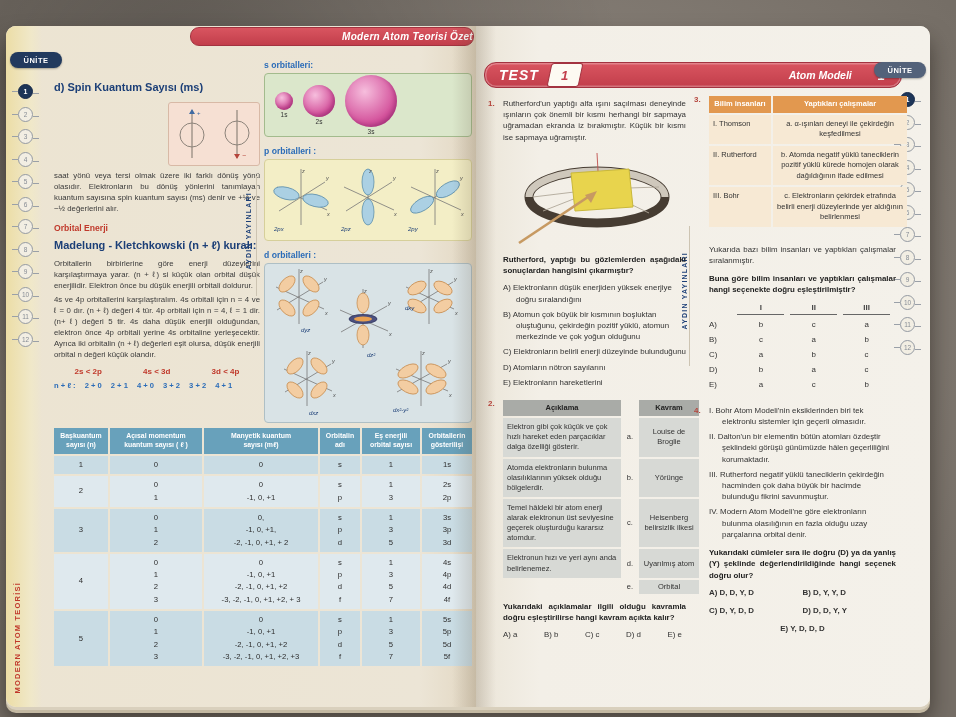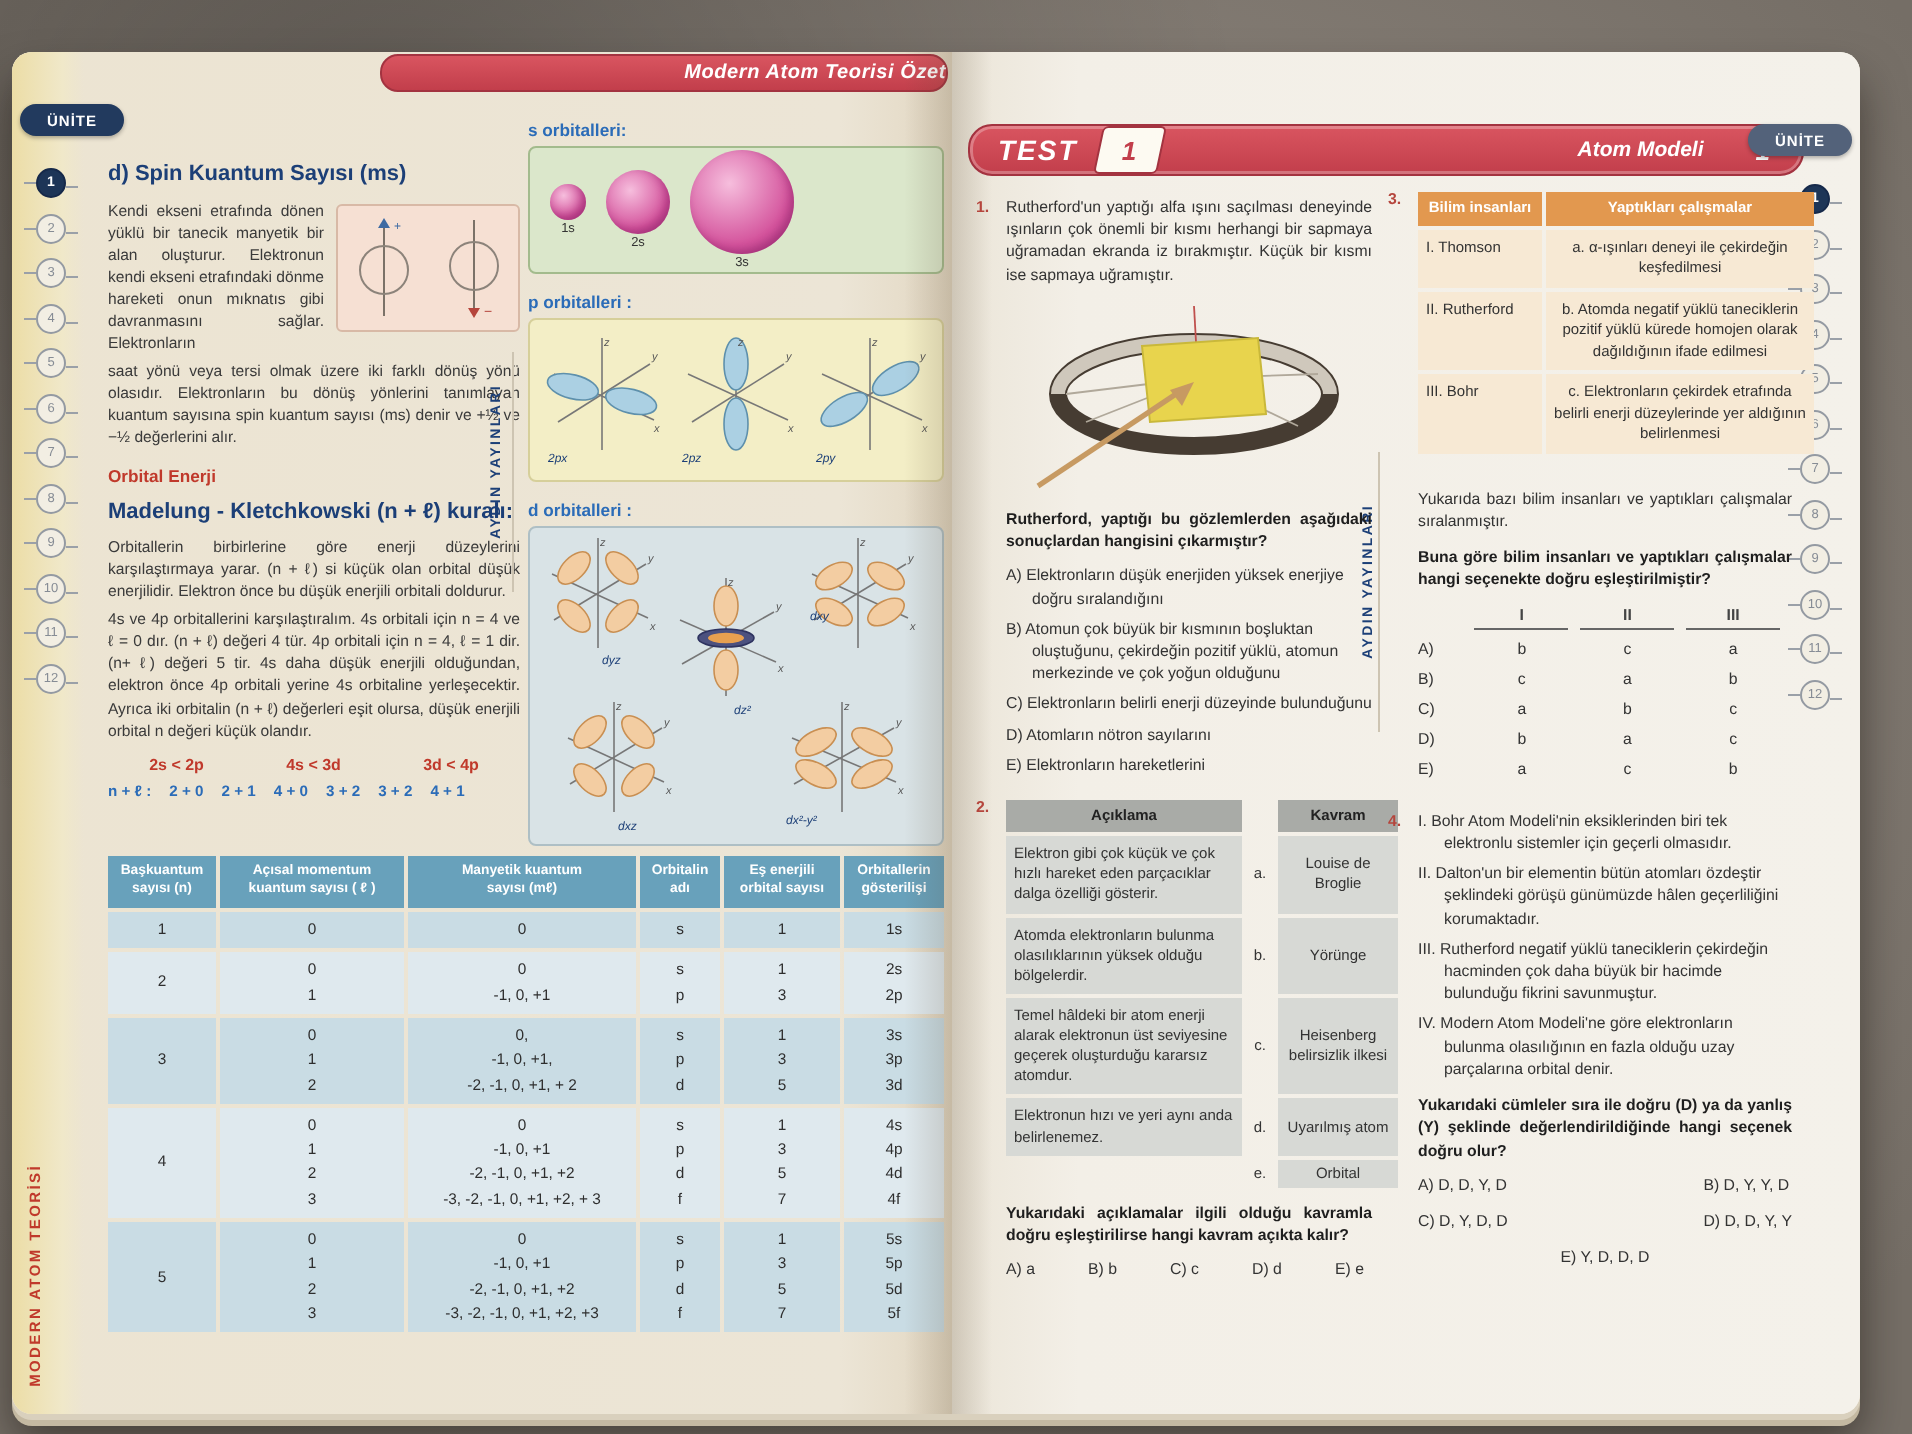--- a/index.html
+++ b/index.html
@@ -138,21 +138,21 @@
 
   
   .mt{margin-top:7px;font-size:7.9px;}
   .mt .hrow{display:flex;margin-bottom:4px;}
   .mt .hrow span{width:50px;text-align:center;border-bottom:1px solid #666;font-weight:bold;color:#444;margin-right:6px;}
   .mt .hrow .lbl{width:24px;border:none;}
   .mt .row{display:flex;margin-bottom:4px;}
   .mt .row span{width:50px;text-align:center;margin-right:6px;color:#333;}
   .mt .row .lbl{width:24px;text-align:left;}
 
-  .g2{display:grid;grid-template-columns:1fr;row-gap:7px;margin-top:6px;}
+  .g2{display:grid;grid-template-columns:1fr 1fr;row-gap:7px;margin-top:6px;font-weight:bold;}
   .g2 div{text-align:left;}
   .g2 .center{grid-column:1/3;text-align:center;}
 
   .divline{position:absolute;width:1px;background:#cdc4b2;}
   svg text{font-family:"Liberation Sans", sans-serif;}
 </style>
 </head>
 <body>
 
 <div class="book">
@@ -192,21 +192,20 @@
           <path d="M18 2 l-3 5 h6 z" fill="#3f6ba3"></path>
           <text x="23" y="8" font-size="6" fill="#3f6ba3">+</text>
         </svg>
         <svg width="36" height="54" viewBox="0 0 36 54">
           <line x1="18" y1="3" x2="18" y2="51" stroke="#7b7268" stroke-width="1"></line>
           <circle cx="18" cy="26" r="12" fill="none" stroke="#8c837a" stroke-width="1"></circle>
           <path d="M18 52 l-3 -5 h6 z" fill="#b5453c"></path>
           <text x="23" y="51" font-size="7" fill="#b5453c">−</text>
         </svg>
       </div>
-      <div>Kendi ekseni etrafında dönen yüklü bir tanecik manyetik bir alan oluşturur. Elektronun kendi ekseni etrafındaki dönme hareketi onun mıknatıs gibi davranmasını sağlar. Elektronların</div>
       <div style="clear:both;margin-top:3px;">saat yönü veya tersi olmak üzere iki farklı dönüş yönü olasıdır. Elektronların bu dönüş yönlerini tanımlayan kuantum sayısına spin kuantum sayısı (ms) denir ve +½ ve −½ değerlerini alır.</div>
 
       <div class="h-red">Orbital Enerji</div>
       <div class="h-navy">Madelung - Kletchkowski (n + ℓ) kuralı:</div>
       <div>Orbitallerin birbirlerine göre enerji düzeylerini karşılaştırmaya yarar. (n + ℓ) si küçük olan orbital düşük enerjilidir. Elektron önce bu düşük enerjili orbitali doldurur.</div>
       <div style="margin-top:3px;">4s ve 4p orbitallerini karşılaştıralım. 4s orbitali için n = 4 ve ℓ = 0 dır. (n + ℓ) değeri 4 tür. 4p orbitali için n = 4, ℓ = 1 dir. (n+ ℓ) değeri 5 tir. 4s daha düşük enerjili olduğundan, elektron önce 4p orbitali yerine 4s orbitaline yerleşecektir. Ayrıca iki orbitalin (n + ℓ) değerleri eşit olursa, düşük enerjili orbital n değeri küçük olandır.</div>
       <div class="cmp">
         <span>2s &lt; 2p</span>
         <span>4s &lt; 3d</span>
         <span>3d &lt; 4p</span>

